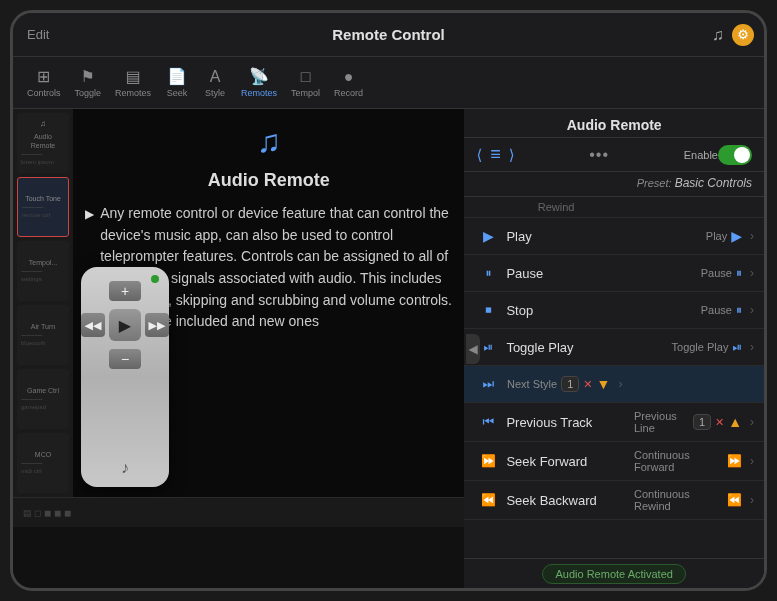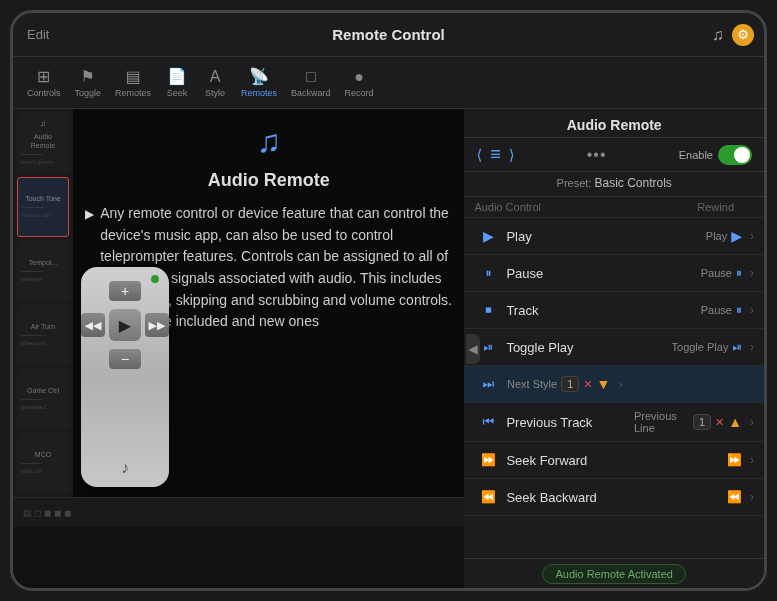--- a/index.html
+++ b/index.html
@@ -284,21 +284,20 @@
     }
     .rp-icon {
       font-size: 15px;
       color: #5b9cf6;
       cursor: pointer;
     }
     .rp-dots { color: #888; font-size: 16px; cursor: pointer; letter-spacing: 1px; }
     .enable-toggle {
       display: flex;
       align-items: center;
-      gap: 5px;
       font-size: 11px;
       color: #aaa;
     }
     .toggle-switch {
       width: 34px;
       height: 20px;
       background: #2d9a2d;
       border-radius: 10px;
       position: relative;
       cursor: pointer;
@@ -310,22 +309,23 @@
       border-radius: 50%;
       position: absolute;
       top: 2px;
       right: 2px;
     }
 
     .preset-bar {
       padding: 4px 12px 6px;
       font-size: 12px;
       color: #bbb;
-      text-align: center;
+      text-align: right;
       border-bottom: 1px solid #333;
+      font-style: italic;
     }
     .preset-label { color: #888; font-size: 11px; }
 
     
     .col-headers {
       display: flex;
       padding: 4px 10px;
       font-size: 11px;
       color: #666;
       border-bottom: 1px solid #2a2a2a;
@@ -490,21 +490,21 @@
     <div class="toolbar-item">
       <span class="tb-icon">A</span>
       <span>Style</span>
     </div>
     <div class="toolbar-item active">
       <span class="tb-icon">📡</span>
       <span>Remotes</span>
     </div>
     <div class="toolbar-item">
       <span class="tb-icon">□</span>
-      <span>Backward</span>
+      <span>Tempol</span>
     </div>
     <div class="toolbar-item">
       <span class="tb-icon">●</span>
       <span>Record</span>
     </div>
   </div>
 
   <div class="main-content" style="position:relative;">
 
     <div class="left-panel">
@@ -619,21 +619,20 @@
             <div class="toggle-knob"></div>
           </div>
         </div>
       </div>
 
       <div class="preset-bar">
         <span class="preset-label">Preset: </span><span>Basic Controls</span>
       </div>
 
       <div class="col-headers">
-        <span class="col-audio">Audio Control</span>
         <span class="col-control">Rewind</span>
       </div>
 
       <div class="control-list">
 
         <div class="control-row">
           <div class="cr-icon">▶</div>
           <span class="cr-label">Play</span>
           <div class="cr-control-area">
             <span class="cr-control-label">Play</span>
@@ -647,21 +646,21 @@
           <span class="cr-label">Pause</span>
           <div class="cr-control-area">
             <span class="cr-control-label">Pause</span>
             <span class="cr-control-icon" style="font-size:12px;">⏸</span>
             <span class="cr-chevron">›</span>
           </div>
         </div>
 
         <div class="control-row">
           <div class="cr-icon" style="font-size:13px;">⏹</div>
-          <span class="cr-label">Track</span>
+          <span class="cr-label">Stop</span>
           <div class="cr-control-area">
             <span class="cr-control-label">Pause</span>
             <span class="cr-control-icon" style="font-size:12px;">⏸</span>
             <span class="cr-chevron">›</span>
           </div>
         </div>
 
         <div class="control-row">
           <div class="cr-icon" style="font-size:12px;">⏯</div>
           <span class="cr-label">Toggle Play</span>
@@ -692,29 +691,31 @@
             <span class="cr-x-badge">✕</span>
             <span class="cr-control-icon orange">▲</span>
             <span class="cr-chevron">›</span>
           </div>
         </div>
 
         <div class="control-row">
           <div class="cr-icon" style="font-size:12px;">⏩</div>
           <span class="cr-label">Seek Forward</span>
           <div class="cr-control-area">
+            <span class="cr-control-label">Continuous Forward</span>
             <span class="cr-control-icon" style="font-size:12px;">⏩</span>
             <span class="cr-chevron">›</span>
           </div>
         </div>
 
         <div class="control-row">
           <div class="cr-icon" style="font-size:12px;">⏪</div>
           <span class="cr-label">Seek Backward</span>
           <div class="cr-control-area">
+            <span class="cr-control-label">Continuous Rewind</span>
             <span class="cr-control-icon" style="font-size:12px;">⏪</span>
             <span class="cr-chevron">›</span>
           </div>
         </div>
 
       </div>
 
       <div class="status-bottom">
         <span class="activated-badge">Audio Remote Activated</span>
       </div>

